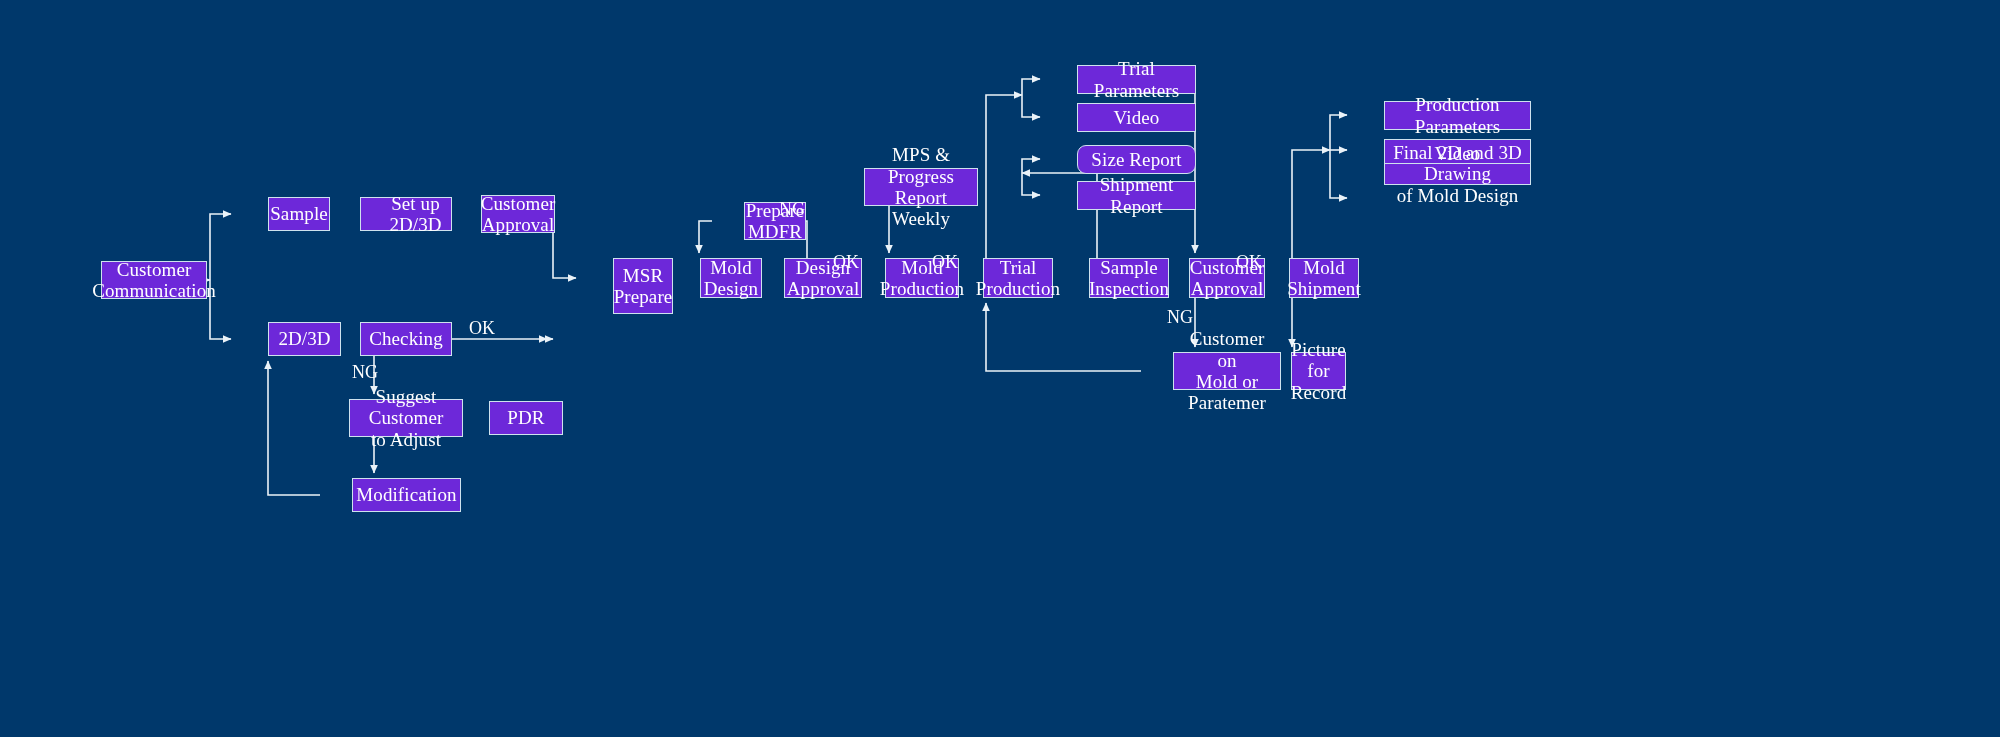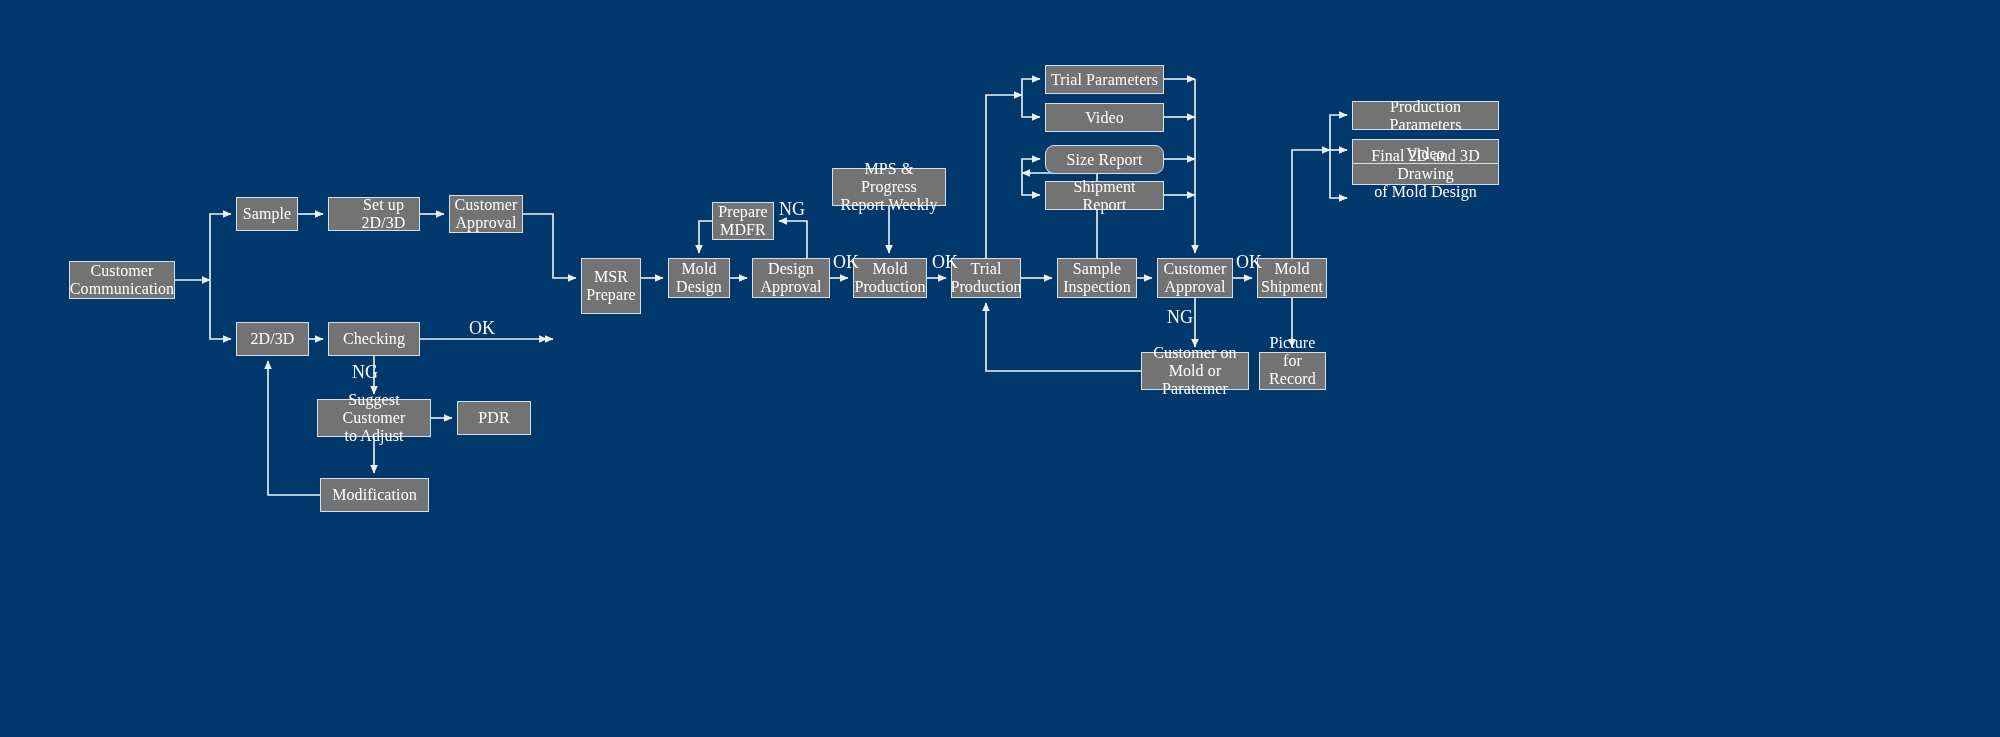--- a/index.html
+++ b/index.html
@@ -9,30 +9,31 @@
     background:#00386b;
     font-family:"Liberation Serif","DejaVu Serif",serif;
     overflow:hidden;
   }
   #stage{position:relative;width:2000px;height:737px;background:#00386b;}
   svg#wires{position:absolute;left:0;top:0;width:2000px;height:737px;pointer-events:none;}
   .node{
     position:absolute;
     box-sizing:border-box;
     border:1.5px solid #cfe2ee;
-    background:#737373;
+    background:#6d28d9;
     color:#ffffff;
     display:flex;
     align-items:center;
     justify-content:center;
     text-align:center;
     line-height:1.12;
-    font-size:16px;
+    font-size:19px;
     letter-spacing:.1px;
     padding:1px 4px;
+    margin-left:32px;
   }
   .node span{display:block;white-space:pre-line;}
   .edge-label{
     position:absolute;
     color:#ffffff;
     font-size:18px;
     line-height:1;
     white-space:nowrap;
   }
 </style>
@@ -194,21 +195,21 @@
       <span>Video</span>
     </div>
     <div class="node" style="left: 1352px; top: 163px; width: 147px; height: 22px;">
       <span>Final 2D and 3D Drawing
 of Mold Design</span>
     </div>
     <div class="node" style="left: 1141px; top: 352px; width: 108px; height: 38px;">
       <span>Customer on
 Mold or Paratemer</span>
     </div>
-    <div class="node" style="left: 1259px; top: 352px; width: 67px; height: 38px; align-items: flex-end;">
+    <div class="node" style="left: 1259px; top: 352px; width: 55px; height: 38px;">
       <span>Picture
 for Record</span>
     </div>
     <div class="edge-label" style="left: 469px; top: 319px;">OK</div>
     <div class="edge-label" style="left: 352px; top: 363px;">NG</div>
     <div class="edge-label" style="left: 779px; top: 200px;">NG</div>
     <div class="edge-label" style="left: 833px; top: 253px;">OK</div>
     <div class="edge-label" style="left: 932px; top: 253px;">OK</div>
     <div class="edge-label" style="left: 1236px; top: 253px;">OK</div>
     <div class="edge-label" style="left: 1167px; top: 308px;">NG</div>

